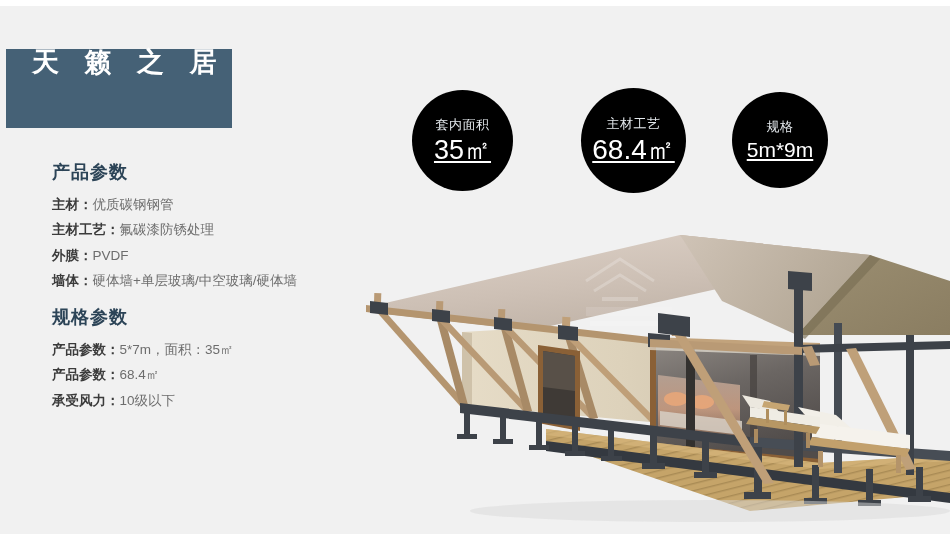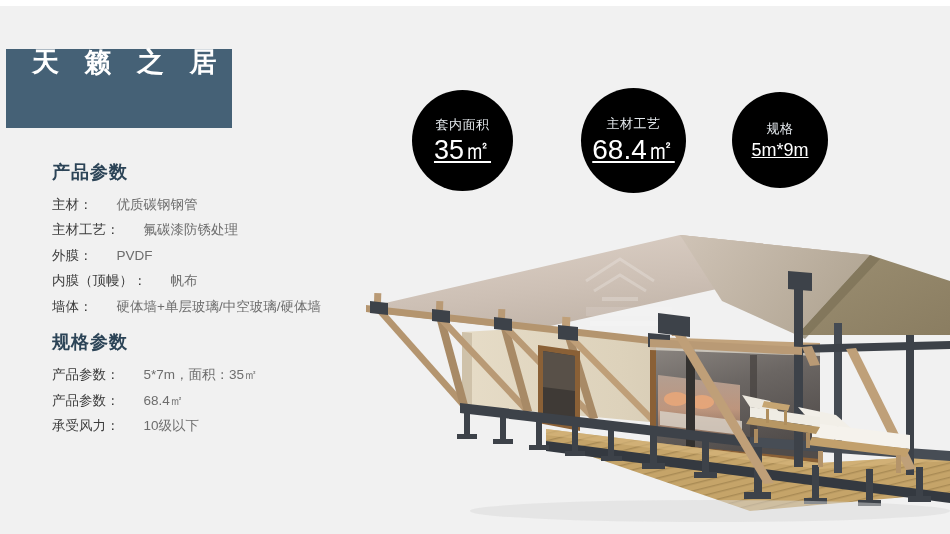--- a/index.html
+++ b/index.html
@@ -67,26 +67,25 @@
     margin-bottom: 9px;
     line-height: 1.1;
   }
   .spec-row {
     font-size: 13.5px;
     line-height: 25.5px;
     white-space: nowrap;
   }
   .spec-label {
     color: #3b3b3b;
-    font-weight: normal;
+    font-weight: bold;
   }
   .spec-value {
     color: #6d6d6d;
     font-weight: normal;
-    margin-left: 24px;
   }
 
   
   .badge {
     position: absolute;
     border-radius: 50%;
     background: #000000;
     display: flex;
     flex-direction: column;
     align-items: center;
@@ -106,21 +105,21 @@
     line-height: 1;
     color: #ffffff;
     letter-spacing: 0px;
     white-space: nowrap;
     text-decoration: underline;
   }
   #badge-0 { left: 412px; top: 90px;  width: 101px; height: 101px; }
   #badge-1 { left: 581px; top: 88px;  width: 105px; height: 105px; }
   #badge-1 .badge-value { font-size: 28px; }
   #badge-2 { left: 732px; top: 92px;  width: 96px;  height: 96px;  }
-  #badge-2 .badge-value { font-size: 18px; }
+  #badge-2 .badge-value { font-size: 21px; }
 
   
   .render-wrap {
     position: absolute;
     left: 350px;
     top: 215px;
     width: 600px;
     height: 319px;
   }
   .render-wrap svg { display: block; }
@@ -142,23 +141,20 @@
       <div class="section-heading">产品参数</div>
 
       <div class="spec-row">
         <span class="spec-label">主材：</span><span class="spec-value">优质碳钢钢管</span>
       </div>
       <div class="spec-row">
         <span class="spec-label">主材工艺：</span><span class="spec-value">氟碳漆防锈处理</span>
       </div>
       <div class="spec-row">
         <span class="spec-label">外膜：</span><span class="spec-value">PVDF</span>
-      </div>
-      <div class="spec-row">
-        <span class="spec-label">内膜（顶幔）：</span><span class="spec-value">帆布</span>
       </div>
       <div class="spec-row">
         <span class="spec-label">墙体：</span><span class="spec-value">硬体墙+单层玻璃/中空玻璃/硬体墙</span>
       </div>
     </div>
 
     <div class="section">
       <div class="section-heading">规格参数</div>
 
       <div class="spec-row">

